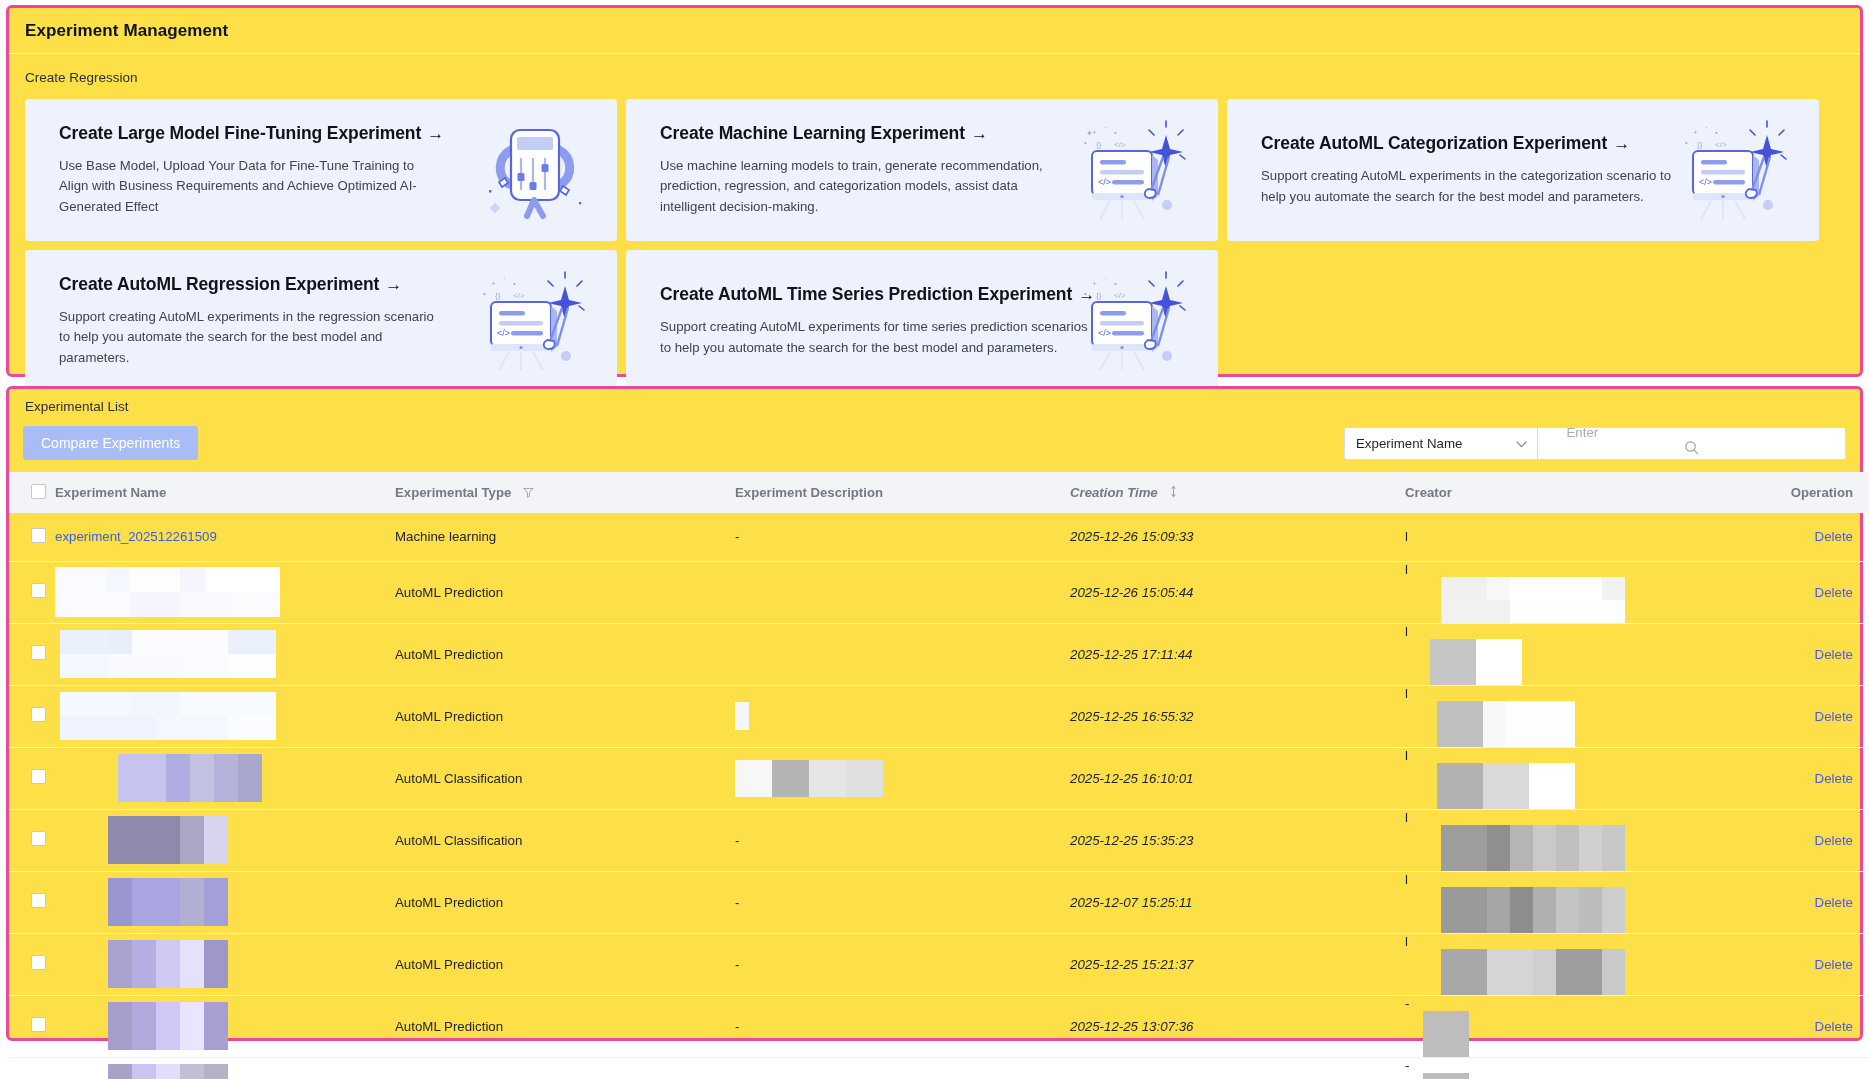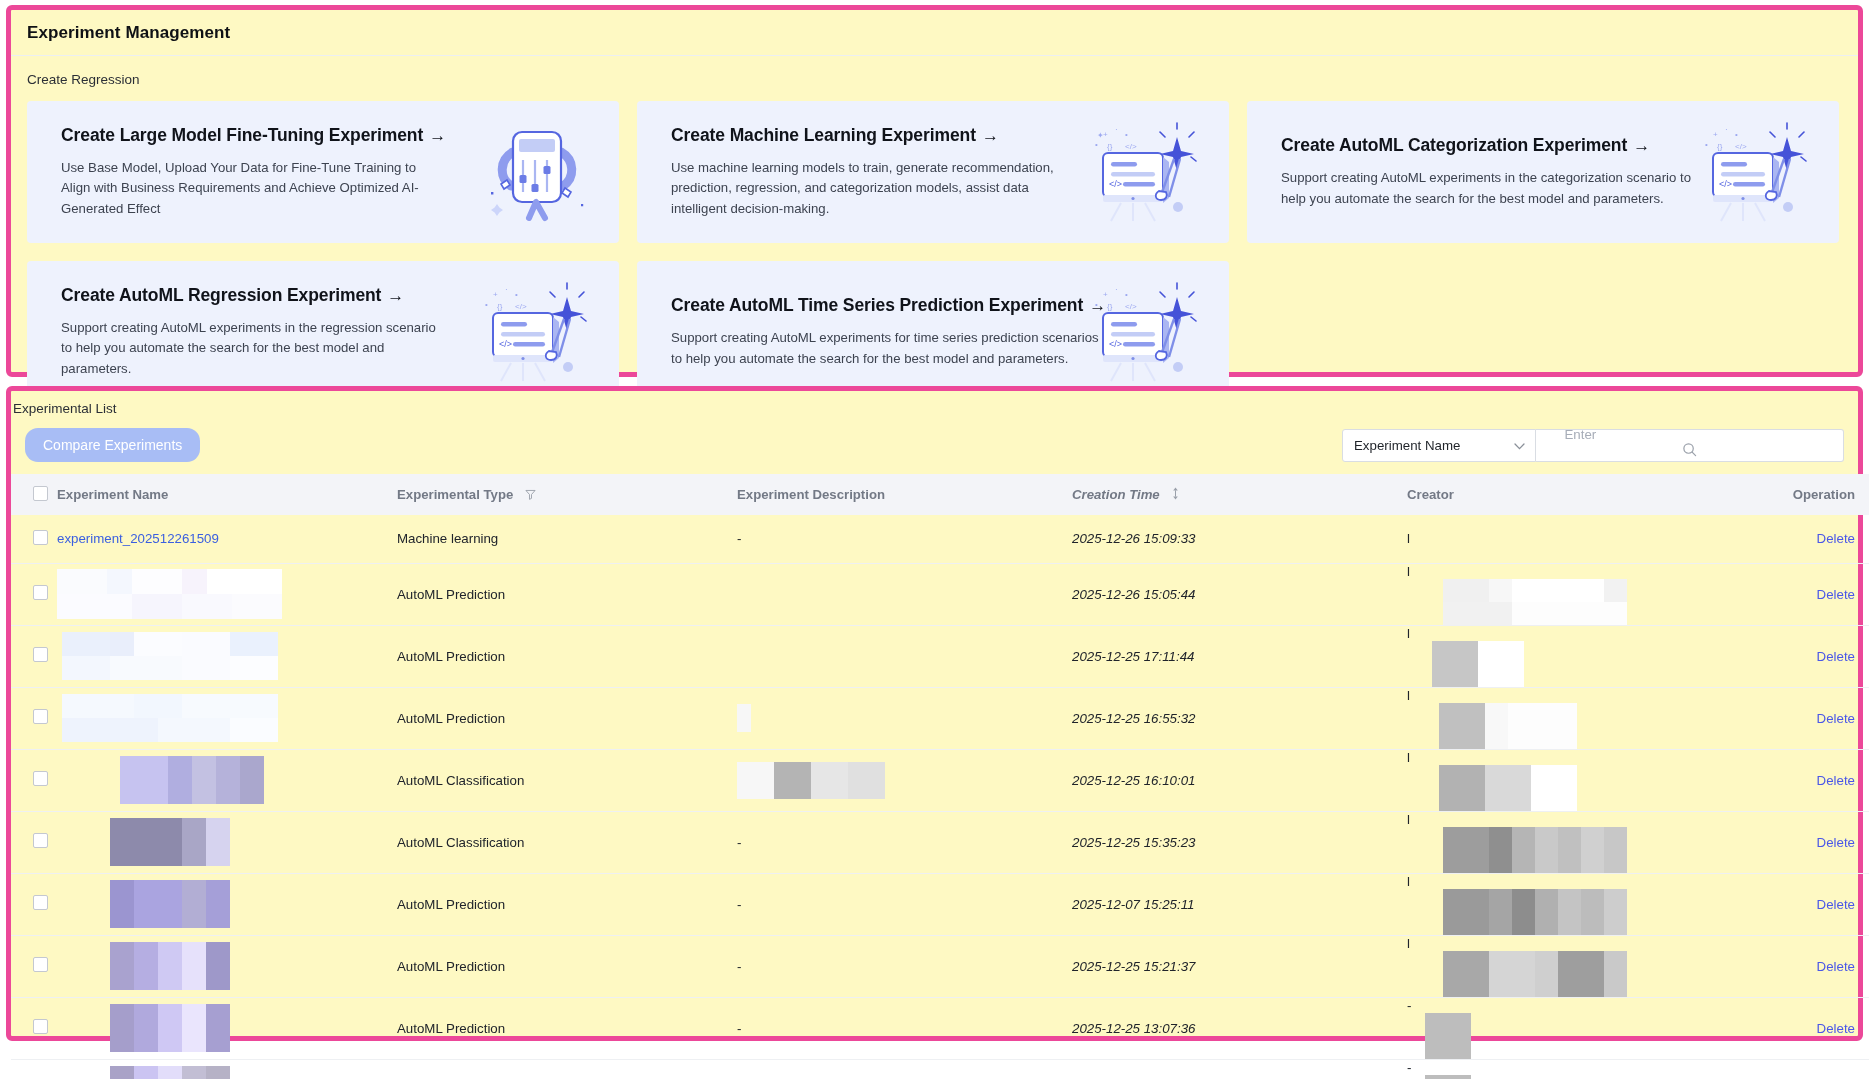--- a/index.html
+++ b/index.html
@@ -8,43 +8,43 @@
     background: #ffffff;
     font-family: "Liberation Sans", sans-serif;
     color: #1f2329;
     overflow: hidden;
   }
   .page { position: relative; width: 1869px; height: 1079px; background:#fff; }
 
   
   .annot {
     position: absolute;
-    border: 5px solid #ec4899;
+    border: 3px solid #ec4899;
     border-radius: 6px;
-    background: #fef9c3;
+    background: #fde047;
   }
   #panel-create { left: 6px; top: 5px; width: 1857px; height: 372px; }
   #panel-list  { left: 6px; top: 386px; width: 1857px; height: 655px; }
 
   
   .panel-title {
     font-size: 17px; font-weight: bold; color:#0f1115;
     padding: 13px 16px 12px 16px;
     border-bottom: 1px solid #eceff3;
     letter-spacing: .1px;
   }
   .section-label {
     font-size: 13.5px; color: #2b2f36;
     padding: 16px 16px 0 16px;
   }
 
   
   .cards {
     display: flex; flex-wrap: wrap;
-    gap: 18px;
+    gap: 9px;
     padding: 14px 16px 16px 16px;
   }
   .card {
     width: 592px; height: 142px;
     background: #eef2fd;
     border-radius: 4px;
     display: flex; align-items: center;
     position: relative;
     overflow: hidden;
     cursor: pointer;
@@ -56,27 +56,27 @@
     letter-spacing: -.1px;
   }
   .card-title .arrow { font-weight: 500; margin-left: 6px; font-size: 17px;}
   .card-desc {
     font-size: 13.2px; line-height: 1.55; color: #3d4350;
   }
   .card-art { position: absolute; right: 24px; top: 50%; transform: translateY(-50%); }
   .card.wide .card-text { width: 470px; }
 
   
-  .list-head { font-size: 13.5px; color:#2b2f36; padding: 10px 14px 0 2px; }
+  .list-head { font-size: 13.5px; color:#2b2f36; padding: 10px 14px 0 16px; }
   .toolbar {
     display:flex; align-items:center; justify-content: space-between;
     padding: 12px 14px 12px 14px;
   }
   .btn-compare {
-    background:#a8bdf5; color:#ffffff; border:none; border-radius:13px;
+    background:#a8bdf5; color:#ffffff; border:none; border-radius:3px;
     font-size: 14px; padding: 9px 18px; cursor: pointer;
     font-family: "Liberation Sans", sans-serif;
   }
   .search-group { display:flex; align-items:center; }
   .select-box {
     width: 194px; height: 33px; border:1px solid #d9dde3; border-radius:3px 0 0 3px;
     display:flex; align-items:center; justify-content:space-between;
     padding: 0 10px 0 11px; font-size:13.3px; color:#1f2329; background:#fff;
     cursor: pointer;
   }

